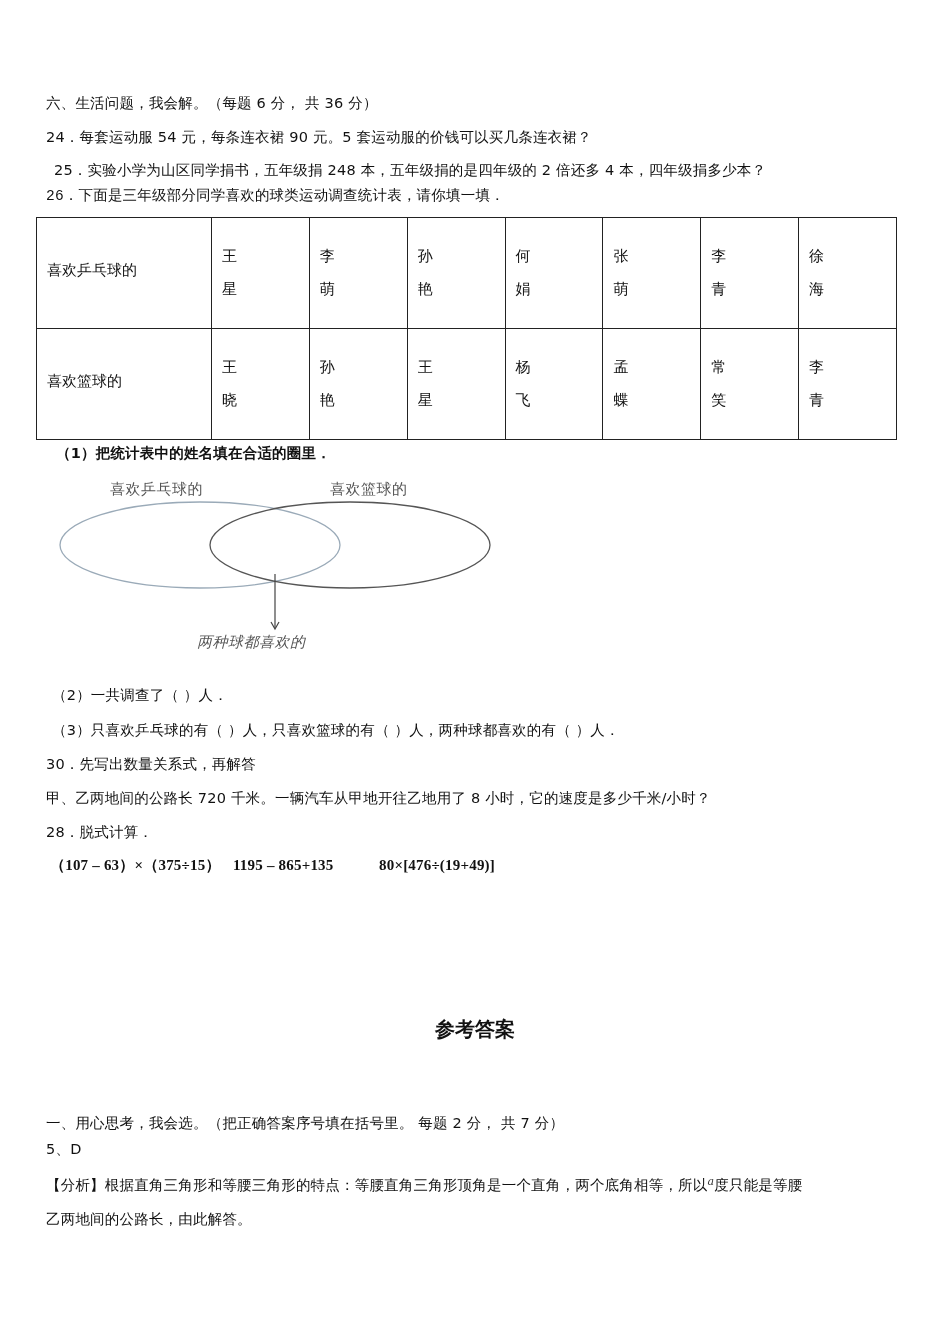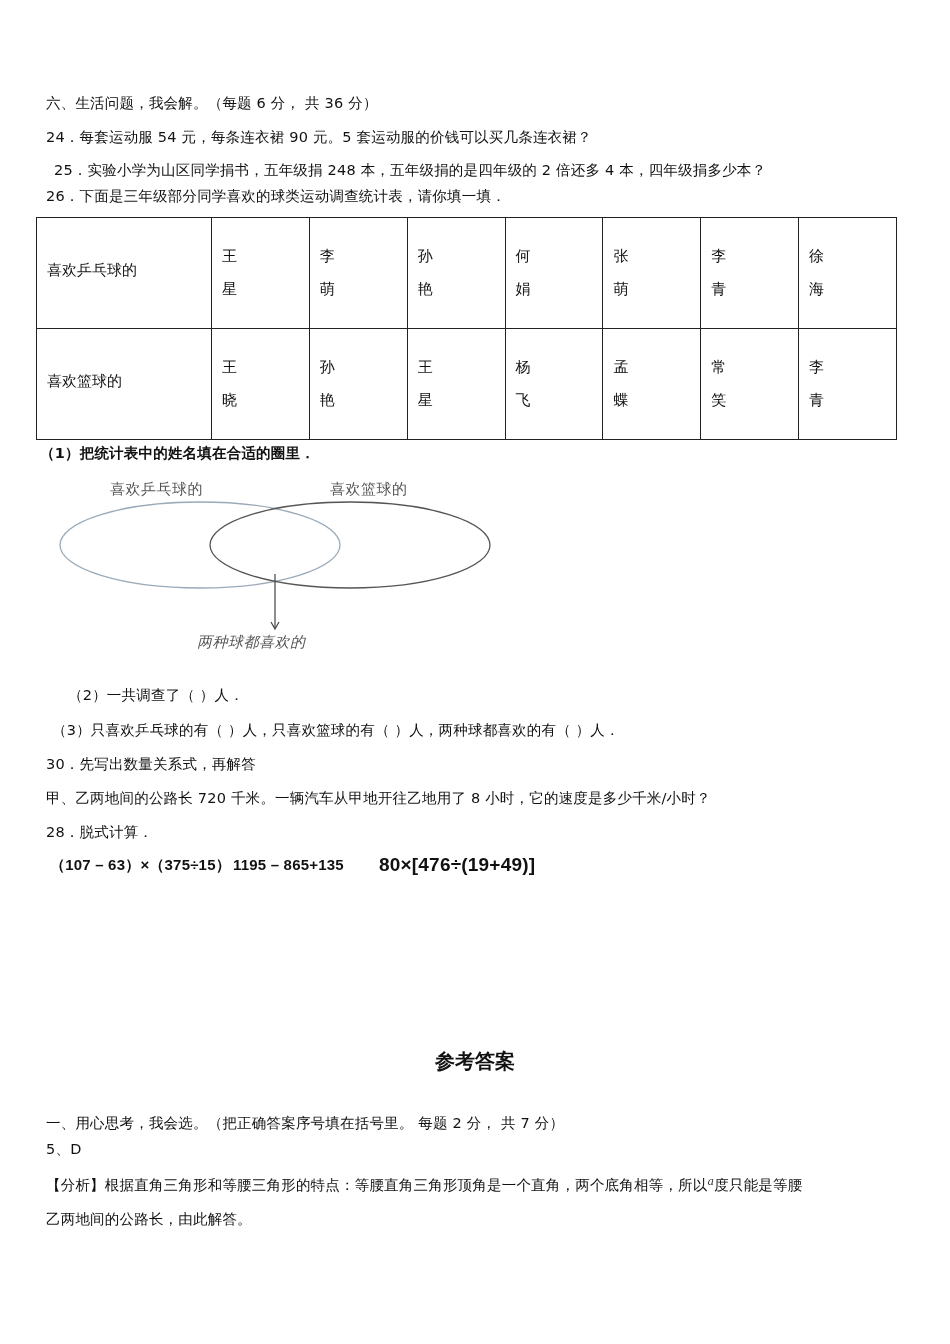--- a/index.html
+++ b/index.html
@@ -17,21 +17,21 @@
     }
     .line {
       position: absolute;
       left: 46px;
       font-size: 14.5px;
       line-height: 20px;
       white-space: nowrap;
       letter-spacing: 0.2px;
     }
     .bold { font-weight: bold; }
-    .serif-num { font-family: Liberation Sans, sans-serif; font-weight: bold; }
+    .serif-num { font-family: Liberation Serif, serif; font-weight: bold; }
 
     table.survey {
       position: absolute;
       left: 36px;
       top: 217px;
       width: 861px;
       height: 223px;
       border-collapse: collapse;
       table-layout: fixed;
     }
@@ -65,39 +65,39 @@
       font-size: 15px;
       color: #555;
       white-space: nowrap;
       letter-spacing: 0.5px;
     }
     .title-center {
       position: absolute;
       left: 0;
       width: 950px;
       text-align: center;
-      top: 1048px;
+      top: 1016px;
       font-size: 20px;
       font-weight: bold;
     }
     .alpha {
       font-family: "DejaVu Serif", serif;
       font-style: italic;
       font-size: 11px;
       vertical-align: 5px;
       color: #333;
     }
   </style>
 </head>
 <body>
 
 <div class="line" style="top:93px;">六、生活问题，我会解。（每题 6 分， 共 36 分）</div>
 <div class="line" style="top:127px;">24．每套运动服 54 元，每条连衣裙 90 元。5 套运动服的价钱可以买几条连衣裙？</div>
 <div class="line" style="top:160px;margin-left:8px;">25．实验小学为山区同学捐书，五年级捐 248 本，五年级捐的是四年级的 2 倍还多 4 本，四年级捐多少本？</div>
-<div class="line" style="top:186px;">26．下面是三年级部分同学喜欢的球类运动调查统计表，请你填一填．</div>
+<div class="line" style="top:186px;font-family:Liberation Mono, monospace;">26．下面是三年级部分同学喜欢的球类运动调查统计表，请你填一填．</div>
 
 <table class="survey">
   <tbody>
       <tr>
     <td class="rowhead">喜欢乒乓球的</td>
     <td class="name">
           <span class="name-char">王</span>
           <span class="name-char">星</span>
         </td>
     <td class="name">
@@ -152,43 +152,43 @@
           <span class="name-char">笑</span>
         </td>
     <td class="name">
           <span class="name-char">李</span>
           <span class="name-char">青</span>
         </td>
   </tr>
 </tbody>
   </table>
 
-<div class="line bold" style="top:443px; left:40px;">（1）把统计表中的姓名填在合适的圈里．</div>
+<div class="line bold" style="top:443px; left:56px;">（1）把统计表中的姓名填在合适的圈里．</div>
 
 <div class="venn">
   <span class="venn-label" style="left:60px; top:10px;">喜欢乒乓球的</span>
   <span class="venn-label" style="left:280px; top:10px;">喜欢篮球的</span>
   <svg width="460" height="190" style="position:absolute; left:0; top:0;">
     <ellipse cx="150" cy="75" rx="140" ry="43" fill="none" stroke="#9aaab8" stroke-width="1.3"></ellipse>
     <ellipse cx="300" cy="75" rx="140" ry="43" fill="none" stroke="#555555" stroke-width="1.3"></ellipse>
     <line x1="225" y1="104" x2="225" y2="158" stroke="#444" stroke-width="1.2"></line>
     <polyline points="221,152 225,159 229,152" fill="none" stroke="#444" stroke-width="1.2"></polyline>
   </svg>
   <span class="venn-label" style="left:147px; top:163px;font-style:italic;">两种球都喜欢的</span>
 </div>
 
-<div class="line" style="top:685px; left:68px;">（2）一共调查了（   ）人．</div>
+<div class="line" style="top:685px; left:52px;">（2）一共调查了（   ）人．</div>
 <div class="line" style="top:720px; left:52px;">（3）只喜欢乒乓球的有（   ）人，只喜欢篮球的有（   ）人，两种球都喜欢的有（   ）人．</div>
 <div class="line" style="top:754px;">30．先写出数量关系式，再解答</div>
 <div class="line" style="top:788px;">甲、乙两地间的公路长 720 千米。一辆汽车从甲地开往乙地用了 8 小时，它的速度是多少千米/小时？</div>
 <div class="line" style="top:822px;">28．脱式计算．</div>
 
 <div class="line serif-num" style="top:855px; left:50px; font-size:15px;">（107 – 63）×（375÷15）</div>
 <div class="line serif-num" style="top:855px; left:233px; font-size:15px;">1195 – 865+135</div>
-<div class="line serif-num" style="top:855px; left:379px; font-size:19px;">80×[476÷(19+49)]</div>
+<div class="line serif-num" style="top:855px; left:379px; font-size:15px;">80×[476÷(19+49)]</div>
 
 <div class="title-center">参考答案</div>
 <div class="line" style="top:1113px;">一、用心思考，我会选。（把正确答案序号填在括号里。 每题 2 分， 共 7 分）</div>
 <div class="line" style="top:1139px;">5、D</div>
 <div class="line" style="top:1172px;">
   <span>【分析】根据直角三角形和等腰三角形的特点：等腰直角三角形顶角是一个直角，两个底角相等，所以</span><span class="alpha">a</span><span>度只能是等腰</span>
 </div>
 <div class="line" style="top:1209px;">乙两地间的公路长，由此解答。</div>
 
 </body></html>

